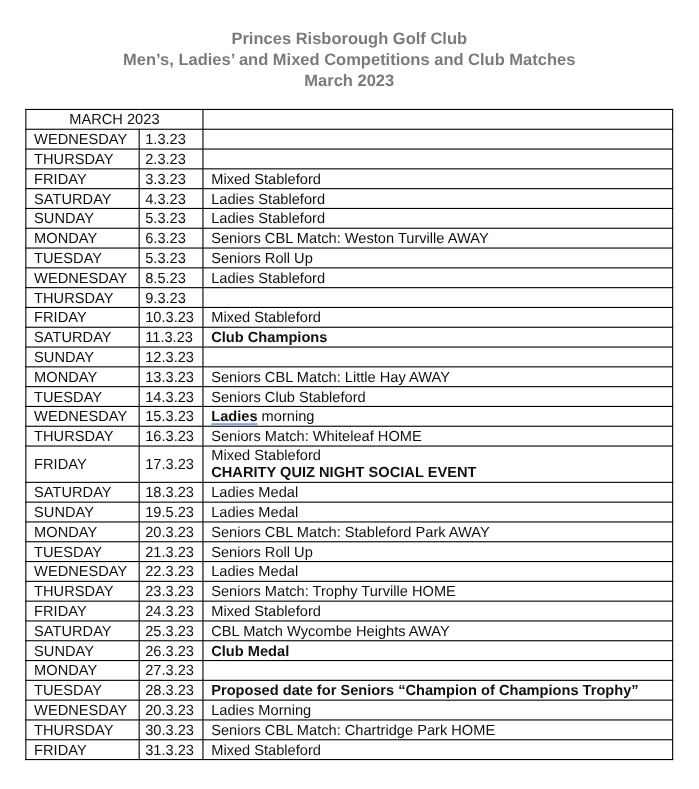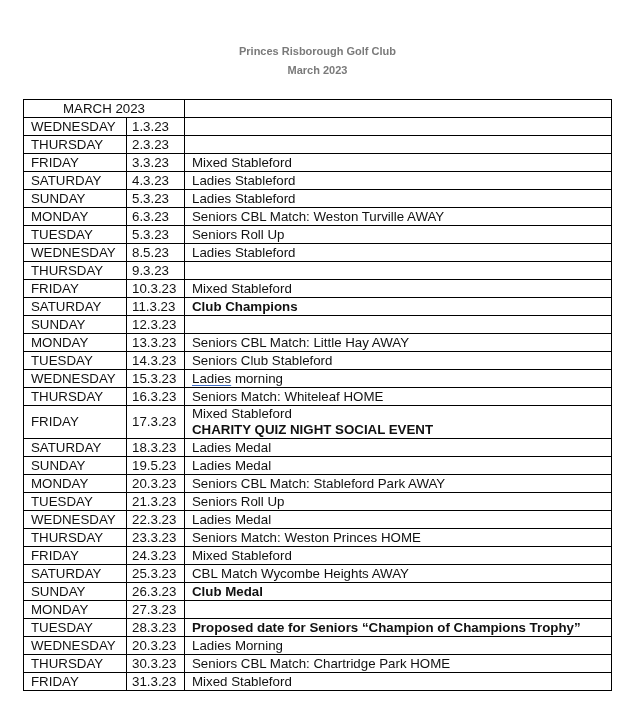--- a/index.html
+++ b/index.html
@@ -1,38 +1,39 @@
 <!DOCTYPE html>
 <html><head>
 <meta charset="utf-8">
 <style>
   html, body { margin: 0; padding: 0; background: #ffffff; }
   body { width: 635px; height: 717px; position: relative; overflow: hidden;
          font-family: "Liberation Sans", sans-serif; color: #111; }
-  .header { position: absolute; top: 42px; left: 0; width: 635px; text-align: center;
-            color: #7a7a7a; font-weight: bold; font-size: 11px; line-height: 19px; }
+  .header { position: absolute; top: 26px; left: 0; width: 635px; text-align: center;
+            color: #7a7a7a; font-weight: bold; font-size: 15px; line-height: 19px; }
   .header div { white-space: nowrap; }
   table { position: absolute; top: 99px; left: 23px; width: 588px;
           border-collapse: collapse; table-layout: fixed; font-size: 13.3px; }
   td { border: 1px solid #000; padding: 0 0 0 7px; height: 17px; line-height: 16px;
        white-space: nowrap; overflow: visible; vertical-align: middle; }
   col.c-day { width: 103px; }
   col.c-date { width: 58px; }
   col.c-event { width: 427px; }
   td.date { padding-left: 5px; }
   td.month-head { text-align: center; padding-left: 0; }
   td.tall { height: 32px; }
   .bold { font-weight: bold; }
-  .spell { text-decoration: underline; text-decoration-color: #3b6bc4; text-underline-offset: 2px; }
+  .spell { text-decoration: underline; text-decoration-color: #3b6bc4; text-underline-offset: 2px; font-weight: bold; }
 </style>
 </head>
 <body>
 
 <div class="header">
   <div>Princes Risborough Golf Club</div>
+  <div>Men’s, Ladies’ and Mixed Competitions and Club Matches</div>
   <div>March 2023</div>
 </div>
 
 <table>
   <colgroup>
     <col class="c-day">
       <col class="c-date">
       <col class="c-event">
   </colgroup>
   <tbody id="fixtures-body">
@@ -184,21 +185,21 @@
         <td>WEDNESDAY</td>
         <td class="date">22.3.23</td>
         <td>
           <div>Ladies Medal</div>
         </td>
       </tr>
       <tr>
         <td>THURSDAY</td>
         <td class="date">23.3.23</td>
         <td>
-          <div>Seniors Match: Weston Princes HOME</div>
+          <div>Seniors Match: Trophy Turville HOME</div>
         </td>
       </tr>
       <tr>
         <td>FRIDAY</td>
         <td class="date">24.3.23</td>
         <td>
           <div>Mixed Stableford</div>
         </td>
       </tr>
       <tr>

